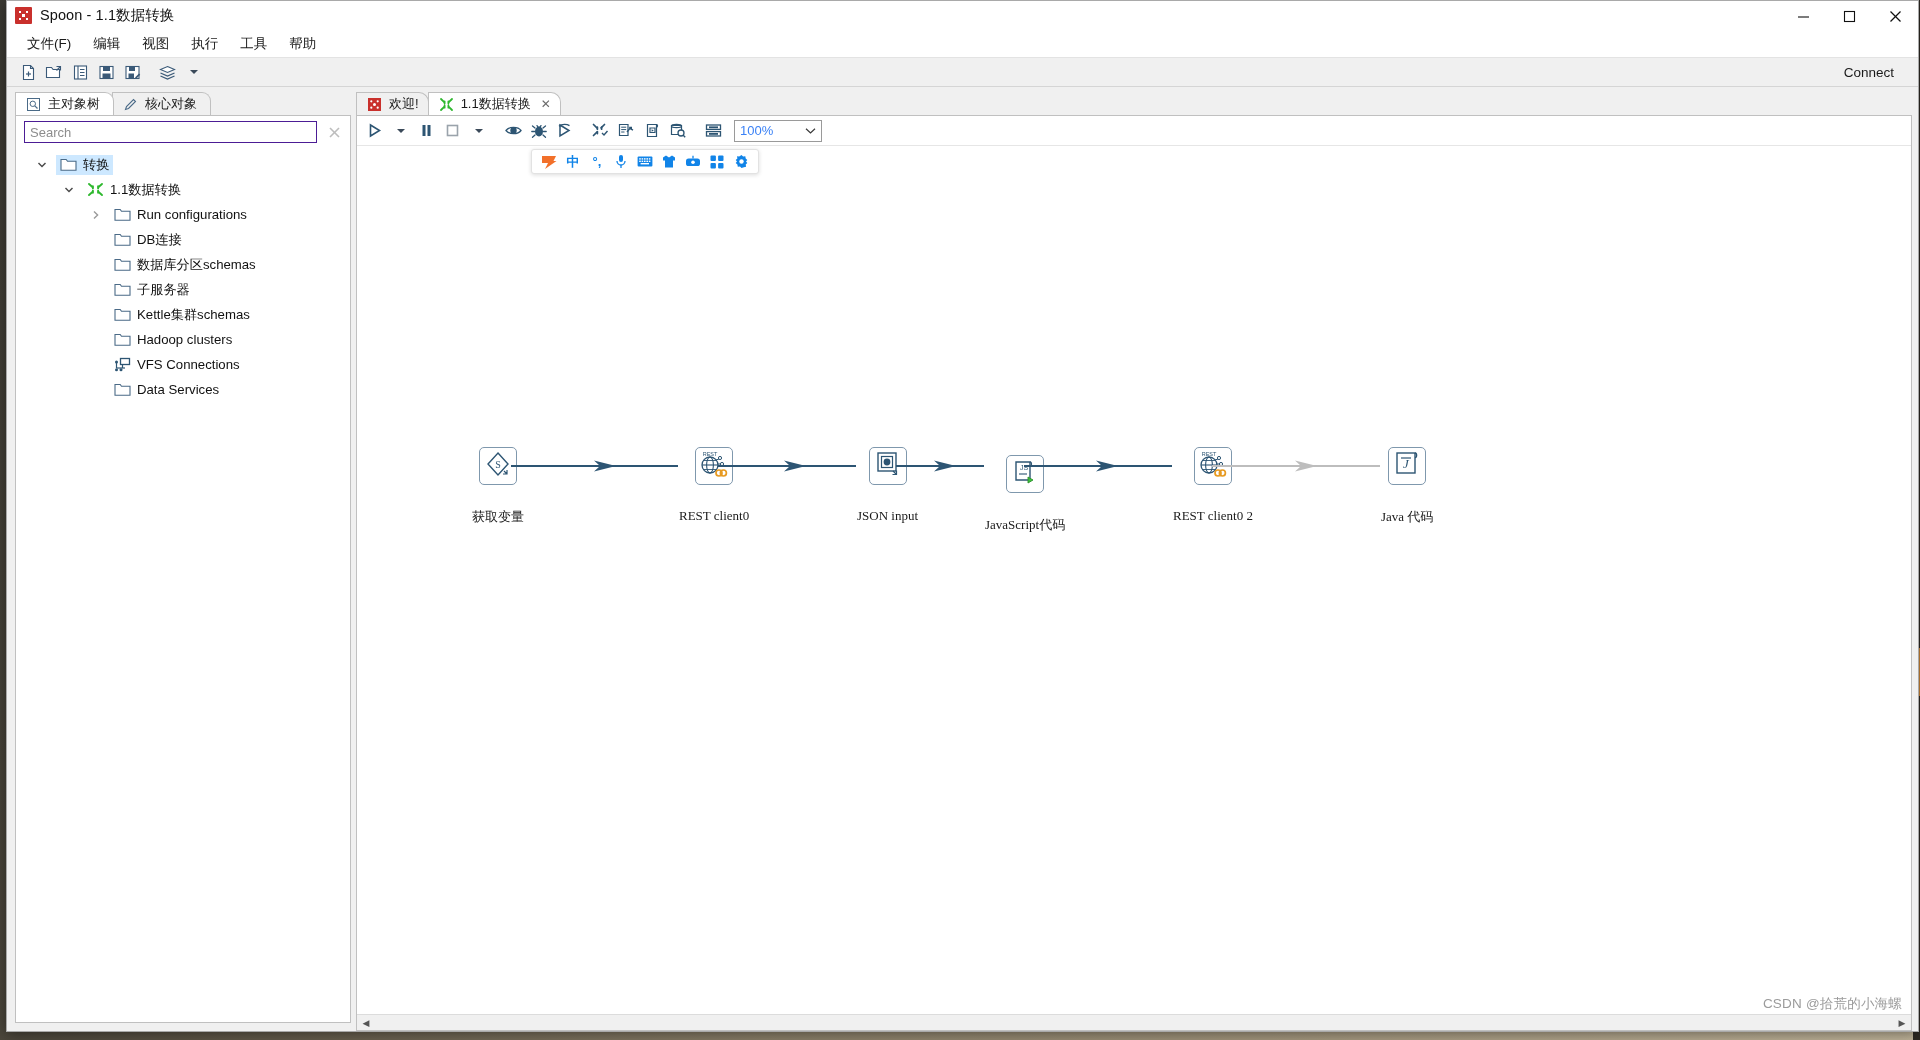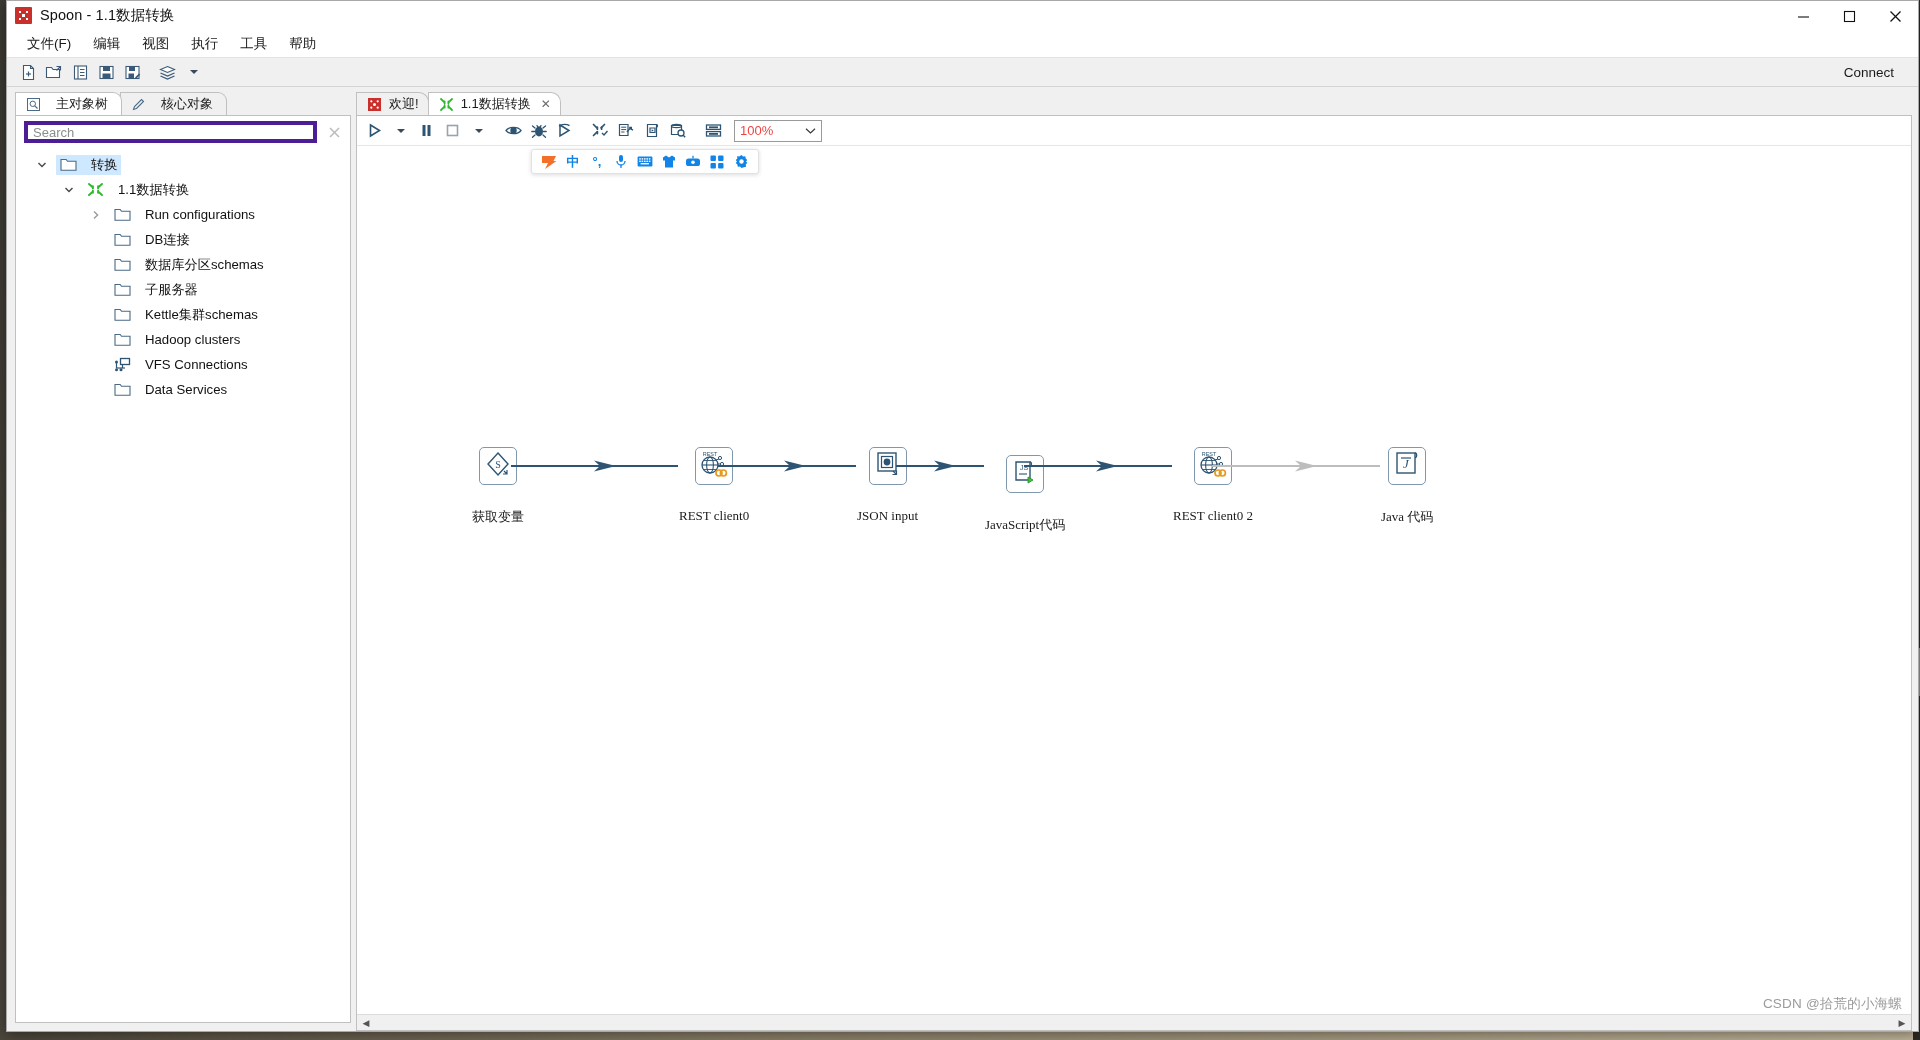--- a/index.html
+++ b/index.html
@@ -88,44 +88,44 @@
   #body { flex: 1 1 auto; display: flex; background: #f0f0f0; min-height: 0; }
   
   #left-pane {
     width: 349px; flex: 0 0 349px;
     display: flex; flex-direction: column;
     background: #f0f0f0;
     padding: 4px 5px 8px 8px;
   }
   #tabstrip-left { height: 24px; display: flex; align-items: flex-end; position: relative; }
   .ltab {
-    height: 23px; display: flex; align-items: center; gap: 14px;
+    height: 23px; display: flex; align-items: center; gap: 6px;
     padding: 0 13px 0 9px; font-size: 13px; color: #1a1a1a;
     background: #f0f0f0; border: 1px solid #c0c0c0; border-bottom: none;
     border-radius: 0 9px 0 0; margin-right: -2px; position: relative;
   }
   .ltab.active { background: #ffffff; z-index: 2; }
   #left-box {
     flex: 1 1 auto; background: #ffffff; border: 1px solid #c0c0c0;
     display: flex; flex-direction: column; min-height: 0;
   }
   #search-row {
     height: 30px; flex: 0 0 30px; display: flex; align-items: center;
     padding: 4px 5px 2px 8px; gap: 6px;
   }
   #search-input {
-    flex: 1 1 auto; height: 22px; border: 4px solid #4c1d95; background:#fff;
+    flex: 1 1 auto; height: 22px; border: 1px solid #4c1d95; background:#fff;
     font-size: 13px; padding: 0 5px; color:#222; outline:none;
     font-family: "Liberation Sans", sans-serif;
   }
   #search-input::placeholder { color:#8d8d8d; }
   #search-clear { width: 22px; height: 22px; display:flex;align-items:center;justify-content:center; color:#b5b5b5; font-size:16px; }
   #tree { flex: 1 1 auto; overflow: hidden; padding-top: 6px; font-size: 13.2px; color: #111; }
   .trow { height: 25px; display: flex; align-items: center; gap: 6px; white-space: nowrap; }
-  .trow .tw { display:flex; align-items:center; gap:14px; padding: 1px 4px; }
+  .trow .tw { display:flex; align-items:center; gap:6px; padding: 1px 4px; }
   .trow.sel .tw { background: #cde8ff; }
   .arrow { width: 16px; display:flex; align-items:center; justify-content:center; flex:0 0 16px; }
   .arrow svg { display:block; }
   .ico { width: 17px; height: 17px; flex: 0 0 17px; display:flex;align-items:center;justify-content:center;}
   
   #right-pane { flex: 1 1 auto; display: flex; flex-direction: column; padding: 4px 6px 0 0; min-width: 0; }
   #tabstrip-right { height: 24px; display: flex; align-items: flex-end; }
   .rtab {
     height: 23px; display: flex; align-items: center; gap: 6px;
     padding: 0 9px; font-size: 13px; color: #1a1a1a;
@@ -137,21 +137,21 @@
   #canvas-box {
     flex: 1 1 auto; background: #ffffff; border: 1px solid #c0c0c0;
     display: flex; flex-direction: column; min-height: 0;
   }
   #canvas-toolbar {
     height: 30px; flex: 0 0 30px; display: flex; align-items: center;
     padding-left: 4px; background: #ffffff; border-bottom: 1px solid #e6e6e6;
   }
   #zoom-select {
     width: 88px; height: 22px; margin-left: 8px;
-    border: 1px solid #9a9a9a; background: #fff; font-size: 13px; color:#ef4444;
+    border: 1px solid #9a9a9a; background: #fff; font-size: 13px; color:#3b82f6;
     display:flex; align-items:center; justify-content:space-between; padding: 0 5px;
   }
   #canvas {
     flex: 1 1 auto; position: relative; background: #ffffff; overflow: hidden;
   }
   #hscroll {
     height: 16px; flex: 0 0 16px; background:#f0f0f0; border-top: 1px solid #dcdcdc;
     display:flex; align-items:center; justify-content:space-between; padding: 0 2px;
   }
   .sb-arrow { font-size: 9px; color:#555; width:14px; text-align:center; }

